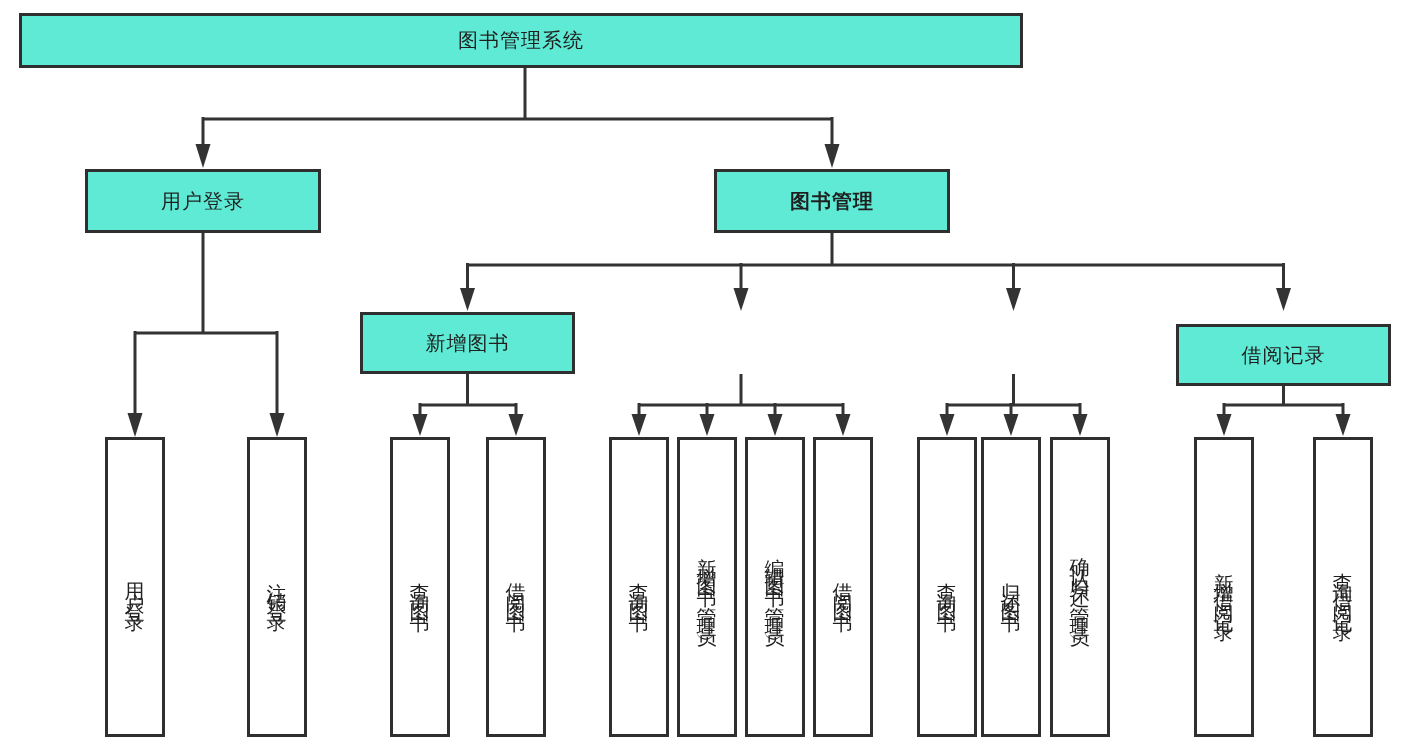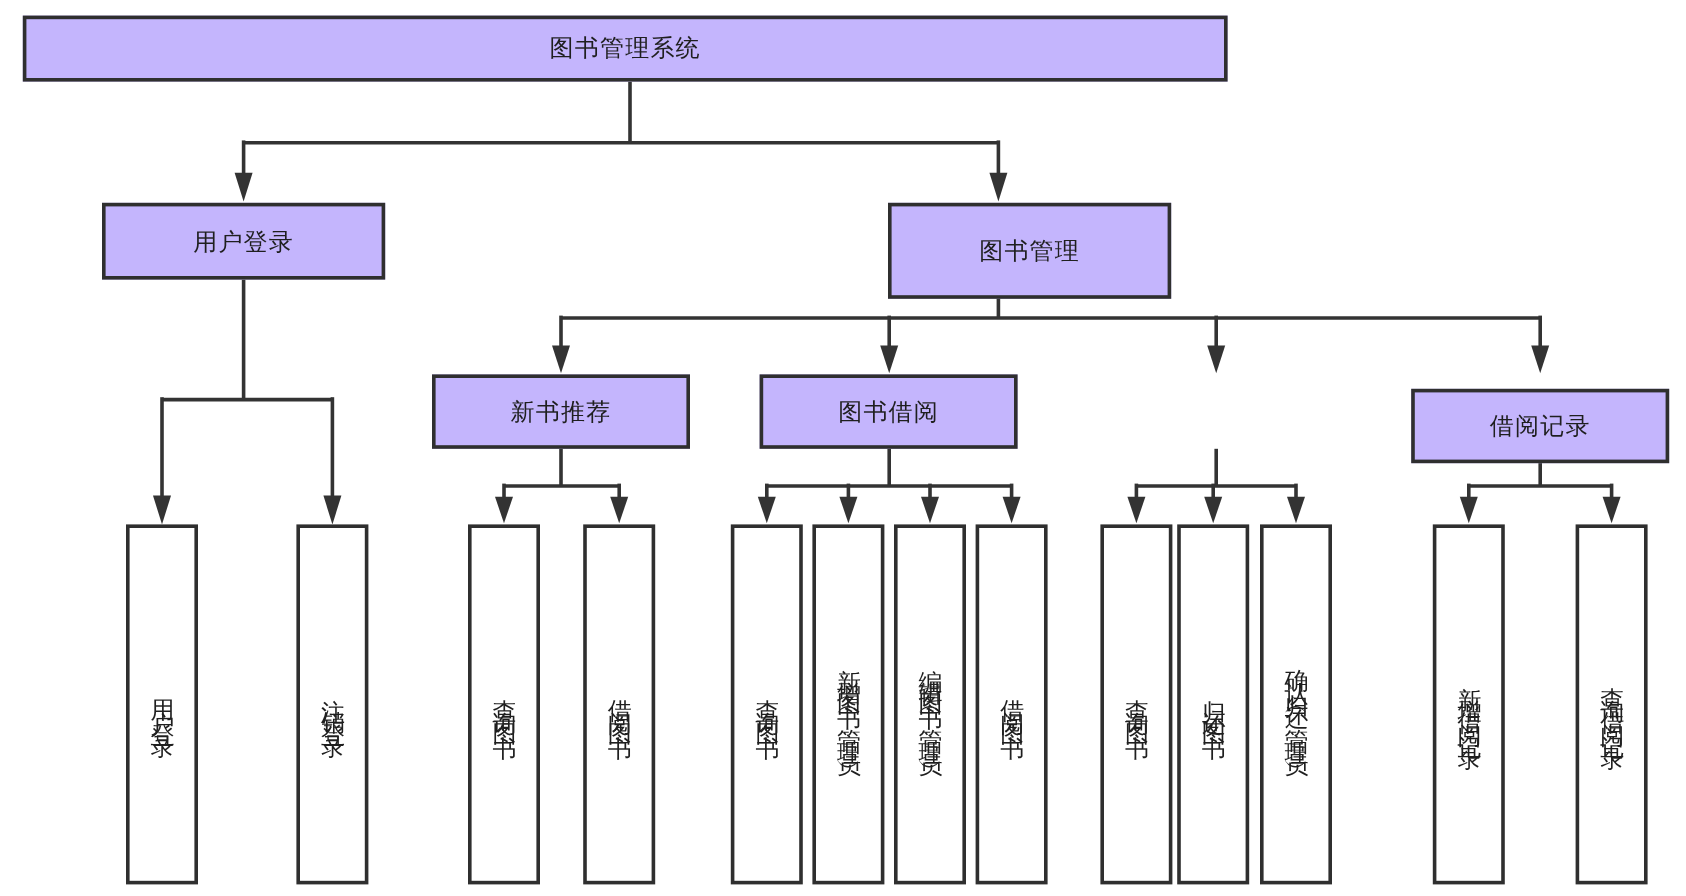--- a/index.html
+++ b/index.html
@@ -14,21 +14,21 @@
     width:1405px;height:747px;position:relative;overflow:hidden;
     background:var(--bg);
     font-family:"Liberation Sans","DejaVu Sans",sans-serif;
     color:var(--text);
   }
   #canvas{position:absolute;inset:0;width:1405px;height:747px;}
   svg.connectors{position:absolute;left:0;top:0;z-index:0;}
   svg.connectors line{stroke:var(--line);stroke-width:3;}
   svg.connectors polygon{fill:var(--line);}
   .node{
-    position:absolute;box-sizing:border-box;background:#c4b5fd;
+    position:absolute;box-sizing:border-box;background:#5eead4;
     border:3px solid var(--border);
     display:flex;align-items:center;justify-content:center;
     z-index:2;
   }
   .node .lbl{
     font-size:20px;letter-spacing:1px;white-space:nowrap;color:var(--text);
   }
   .leaf{
     position:absolute;box-sizing:border-box;background:#ffffff;
     border:3px solid var(--border);
@@ -119,29 +119,26 @@
     <polygon points="1335.5,414 1350.5,414 1343,436"></polygon>
   </svg>
 
   <div class="node" style="left:19px;top:13px;width:1004px;height:55px;">
     <span class="lbl">图书管理系统</span>
   </div>
 
   <div class="node" style="left:85px;top:169px;width:236px;height:64px;">
     <span class="lbl">用户登录</span>
   </div>
-  <div class="node" style="left:740px;top:169px;width:236px;height:80px;">
+  <div class="node" style="left:714px;top:169px;width:236px;height:64px;font-weight:bold;">
     <span class="lbl">图书管理</span>
   </div>
 
   <div class="node" style="left:360px;top:312px;width:215px;height:62px;">
-    <span class="lbl">新书推荐</span>
-  </div>
-  <div class="node" style="left:633px;top:312px;width:215px;height:62px;">
-    <span class="lbl">图书借阅</span>
+    <span class="lbl">新增图书</span>
   </div>
   <div class="node" style="left:1176px;top:324px;width:215px;height:62px;">
     <span class="lbl">借阅记录</span>
   </div>
 
   <div class="leaf" style="left:105px;">
     <span class="vlbl">用户登录</span>
   </div>
   <div class="leaf" style="left:247px;">
     <span class="vlbl">注销登录</span>

